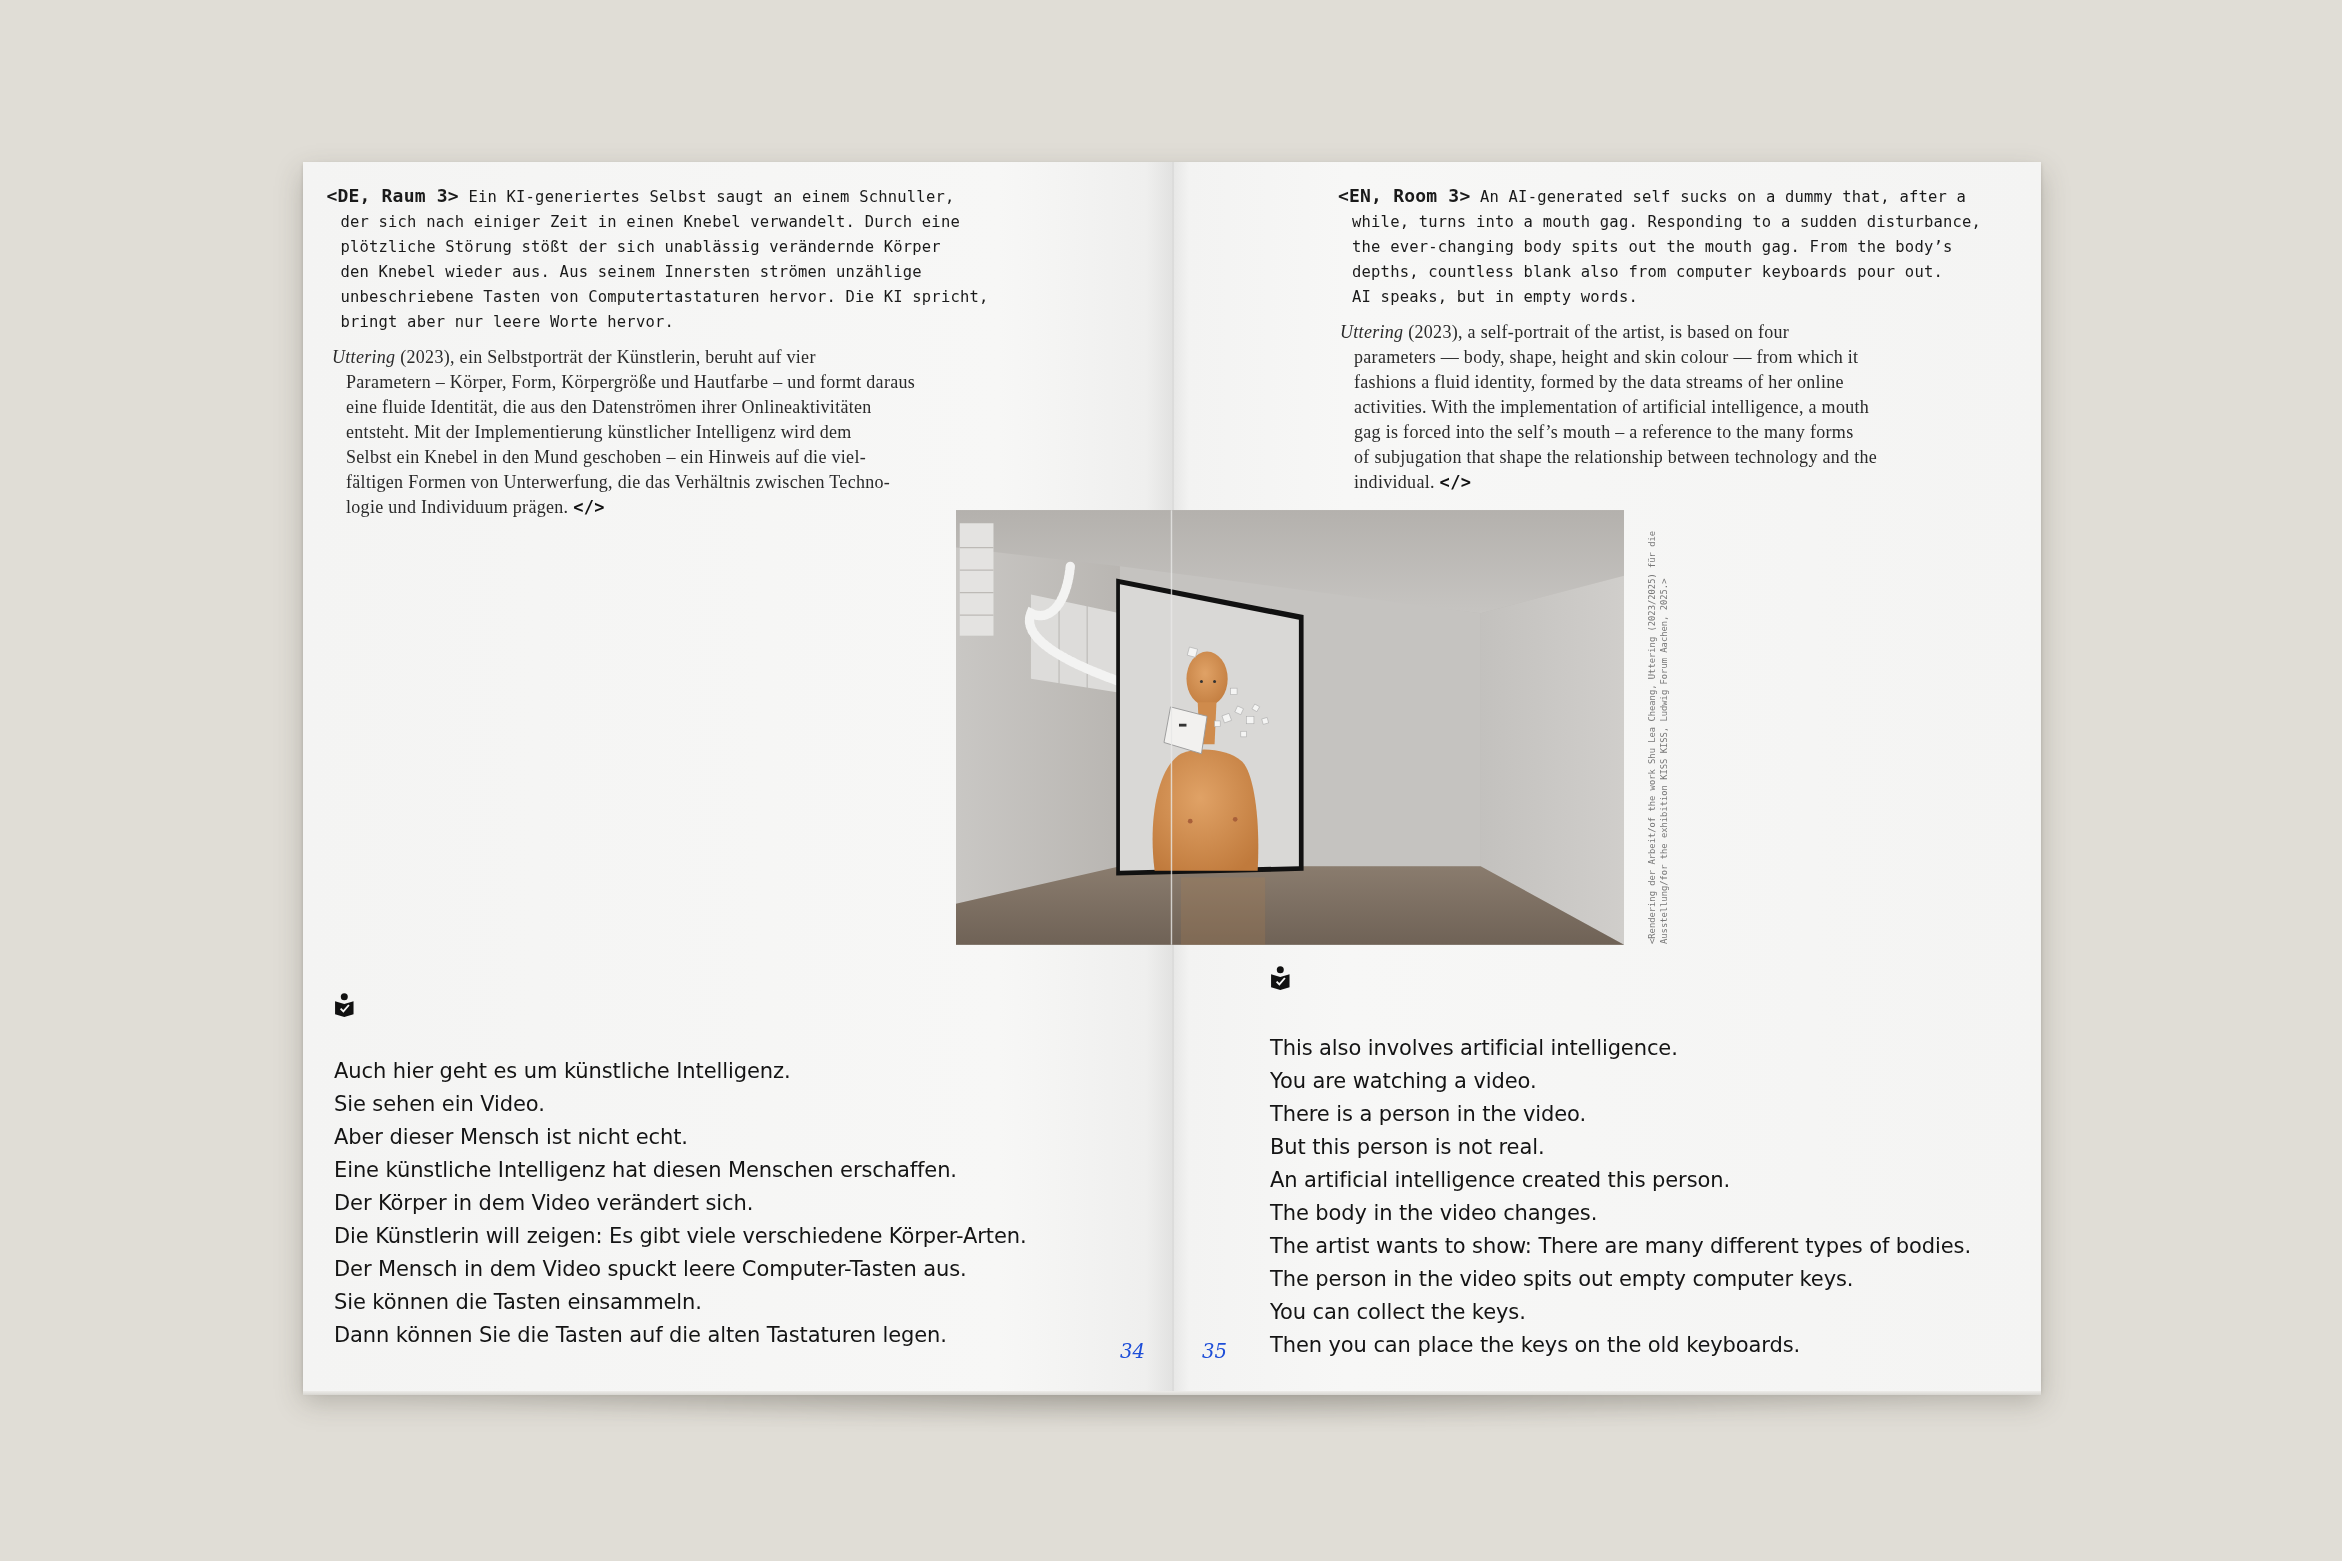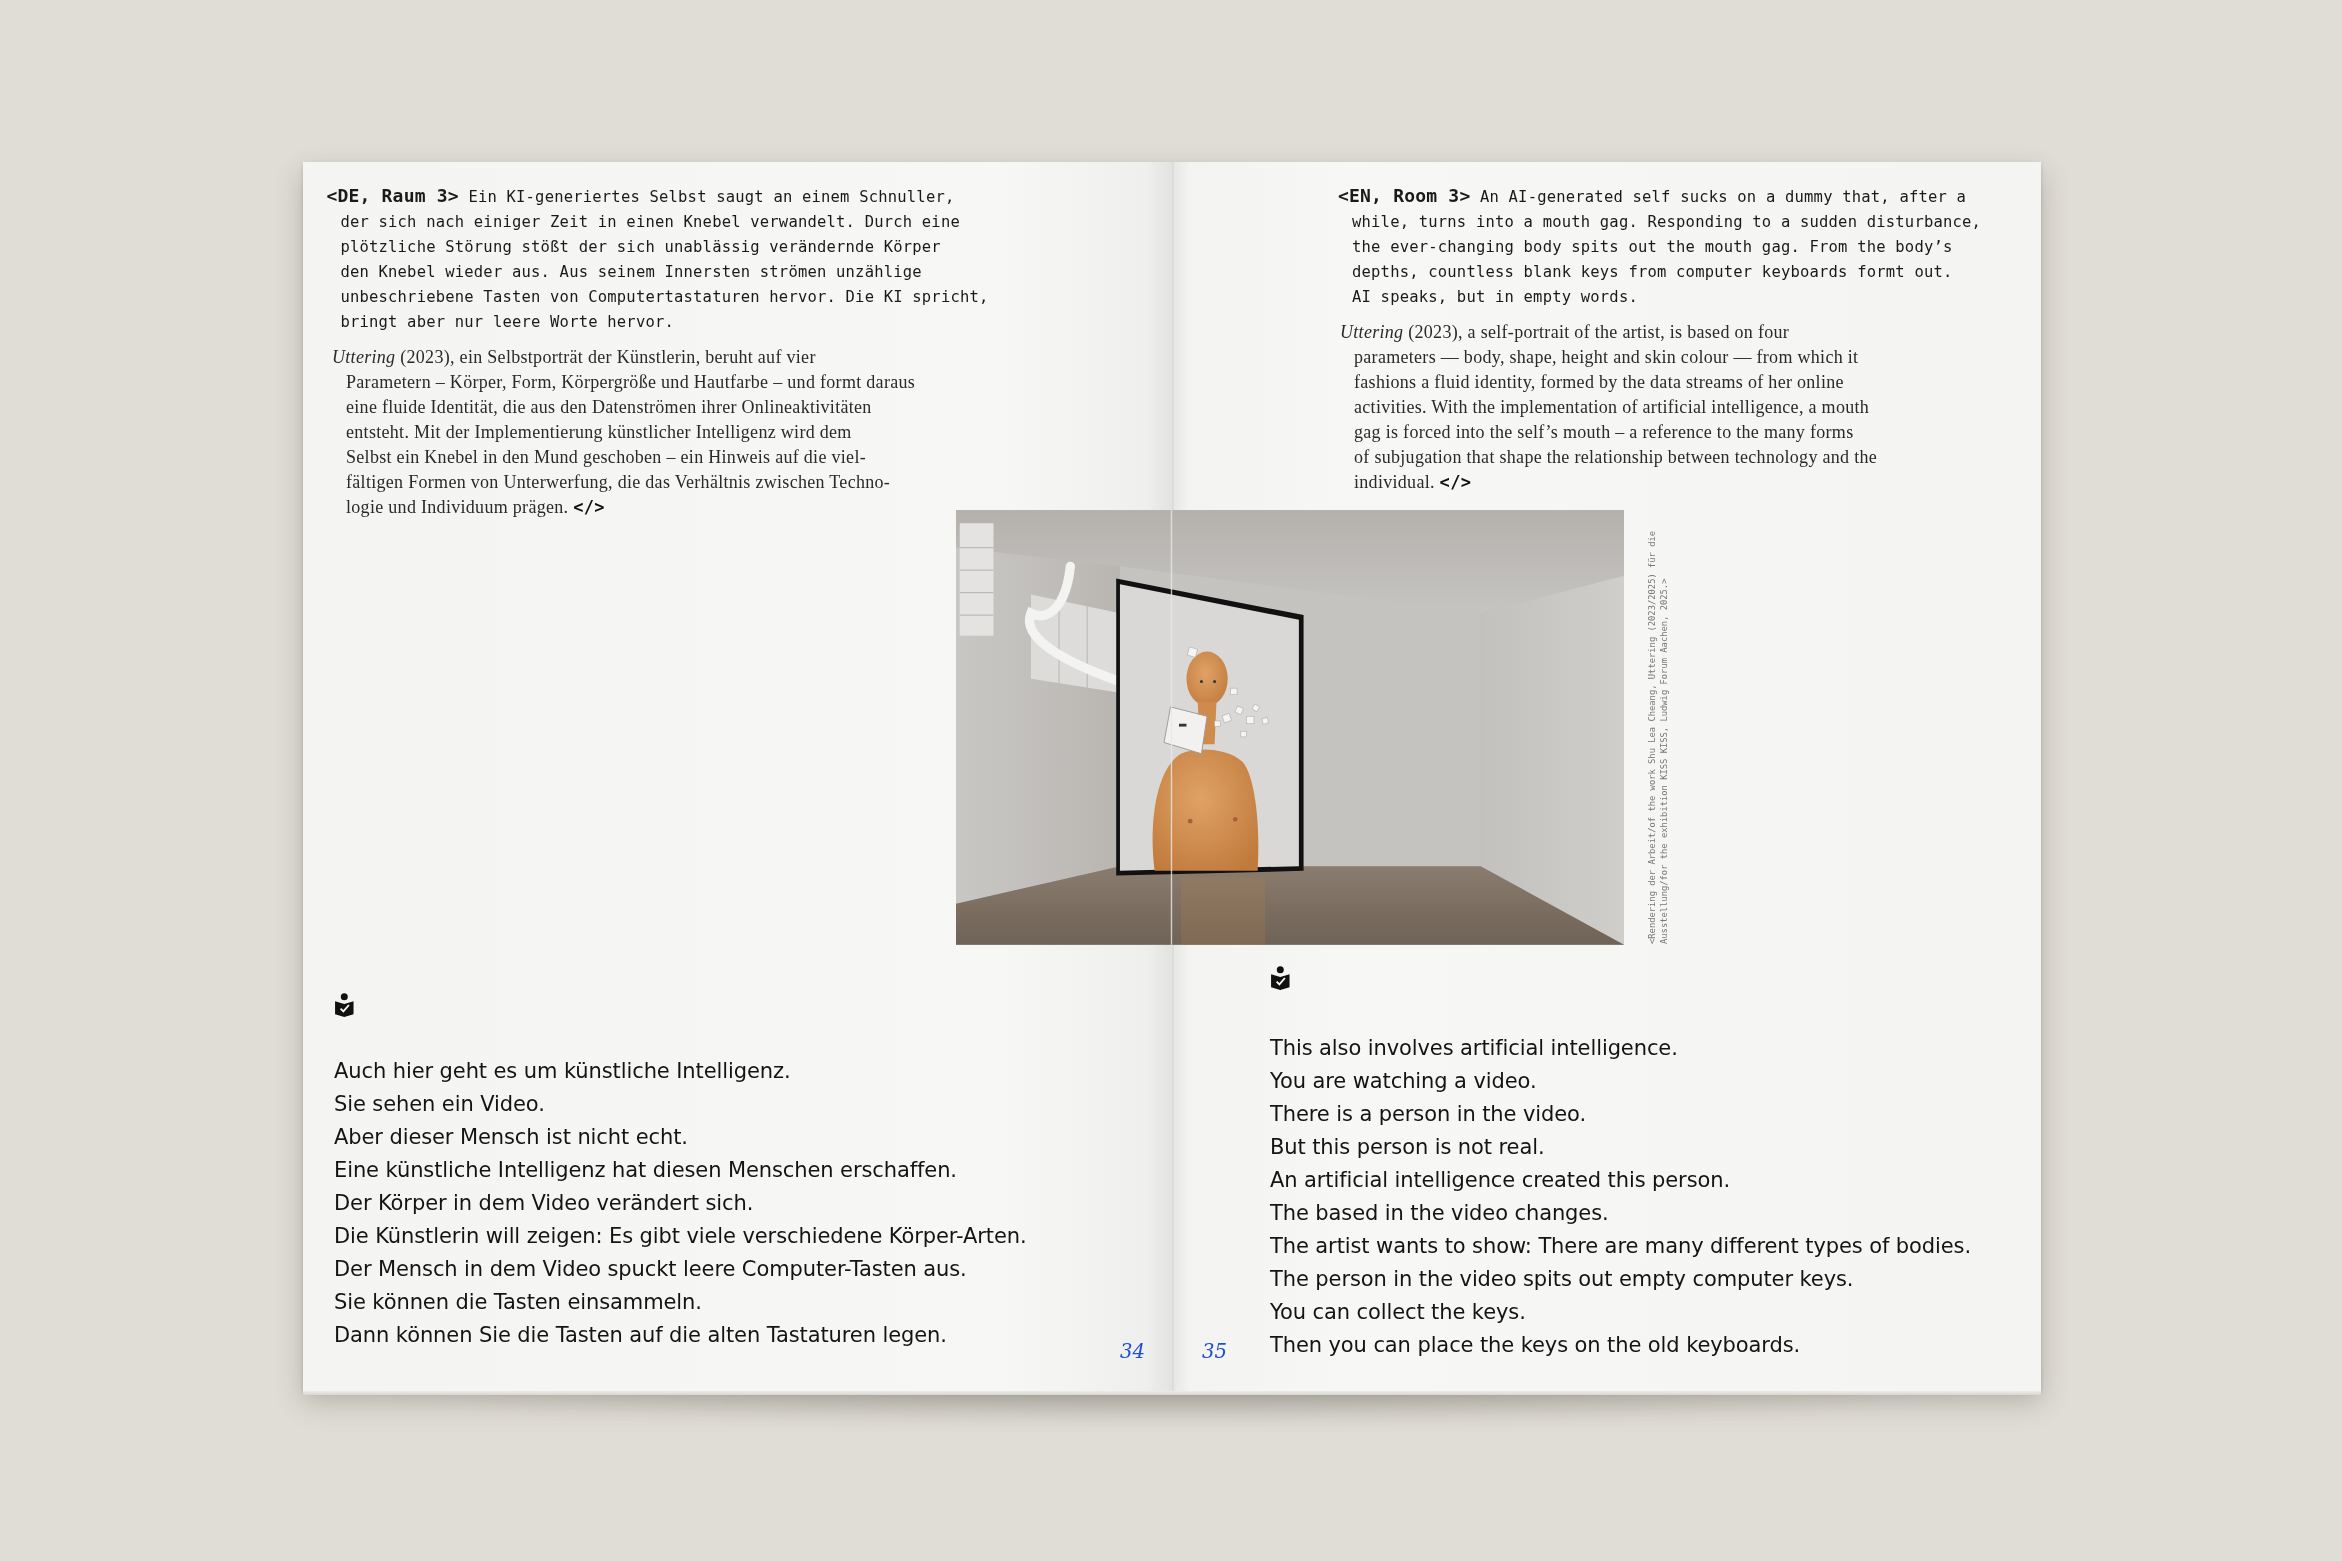--- a/index.html
+++ b/index.html
@@ -149,21 +149,21 @@
     <span class="line indent">entsteht. Mit der Implementierung künstlicher Intelligenz wird dem</span>
     <span class="line indent">Selbst ein Knebel in den Mund geschoben – ein Hinweis auf die viel-</span>
     <span class="line indent">fältigen Formen von Unterwerfung, die das Verhältnis zwischen Techno-</span>
     <span class="line indent"><span>logie und Individuum prägen. </span><span class="close-tag">&lt;/&gt;</span></span>
   </div>
 
   <div class="para mono" style="left:1035px; top:20.6px;">
     <span class="line"><span class="tag">&lt;EN, Room 3&gt;</span><span> An AI-generated self sucks on a dummy that, after a</span></span>
     <span class="line indent">while, turns into a mouth gag. Responding to a sudden disturbance,</span>
     <span class="line indent">the ever-changing body spits out the mouth gag. From the body’s</span>
-    <span class="line indent">depths, countless blank keys from computer keyboards formt out.</span>
+    <span class="line indent">depths, countless blank also from computer keyboards pour out.</span>
     <span class="line indent">AI speaks, but in empty words.</span>
   </div>
 
   <div class="para serif" style="left:1037px; top:158px;">
     <span class="line"><span class="title-italic">Uttering</span><span> (2023), a self-portrait of the artist, is based on four</span></span>
     <span class="line indent">parameters — body, shape, height and skin colour — from which it</span>
     <span class="line indent">fashions a fluid identity, formed by the data streams of her online</span>
     <span class="line indent">activities. With the implementation of artificial intelligence, a mouth</span>
     <span class="line indent">gag is forced into the self’s mouth – a reference to the many forms</span>
     <span class="line indent">of subjugation that shape the relationship between technology and the</span>
@@ -284,21 +284,21 @@
     <path d="M1,9 L11,12 L21,9 L21,23 L11,26 L1,23 Z" fill="#111"></path>
     <path d="M7,17 L10,20 L16,13" fill="none" stroke="#f6f6f5" stroke-width="2"></path>
   </svg>
 
   <div class="easy" style="left:967px; top:834px;">
     <span class="line">This also involves artificial intelligence.</span>
     <span class="line">You are watching a video.</span>
     <span class="line">There is a person in the video.</span>
     <span class="line">But this person is not real.</span>
     <span class="line">An artificial intelligence created this person.</span>
-    <span class="line">The based in the video changes.</span>
+    <span class="line">The body in the video changes.</span>
     <span class="line">The artist wants to show: There are many different types of bodies.</span>
     <span class="line">The person in the video spits out empty computer keys.</span>
     <span class="line">You can collect the keys.</span>
     <span class="line">Then you can place the keys on the old keyboards.</span>
   </div>
 
   <div class="page-num" style="left:817px; top:1178px;">34</div>
   <div class="page-num" style="left:899px; top:1178px;">35</div>
 </div>
 

